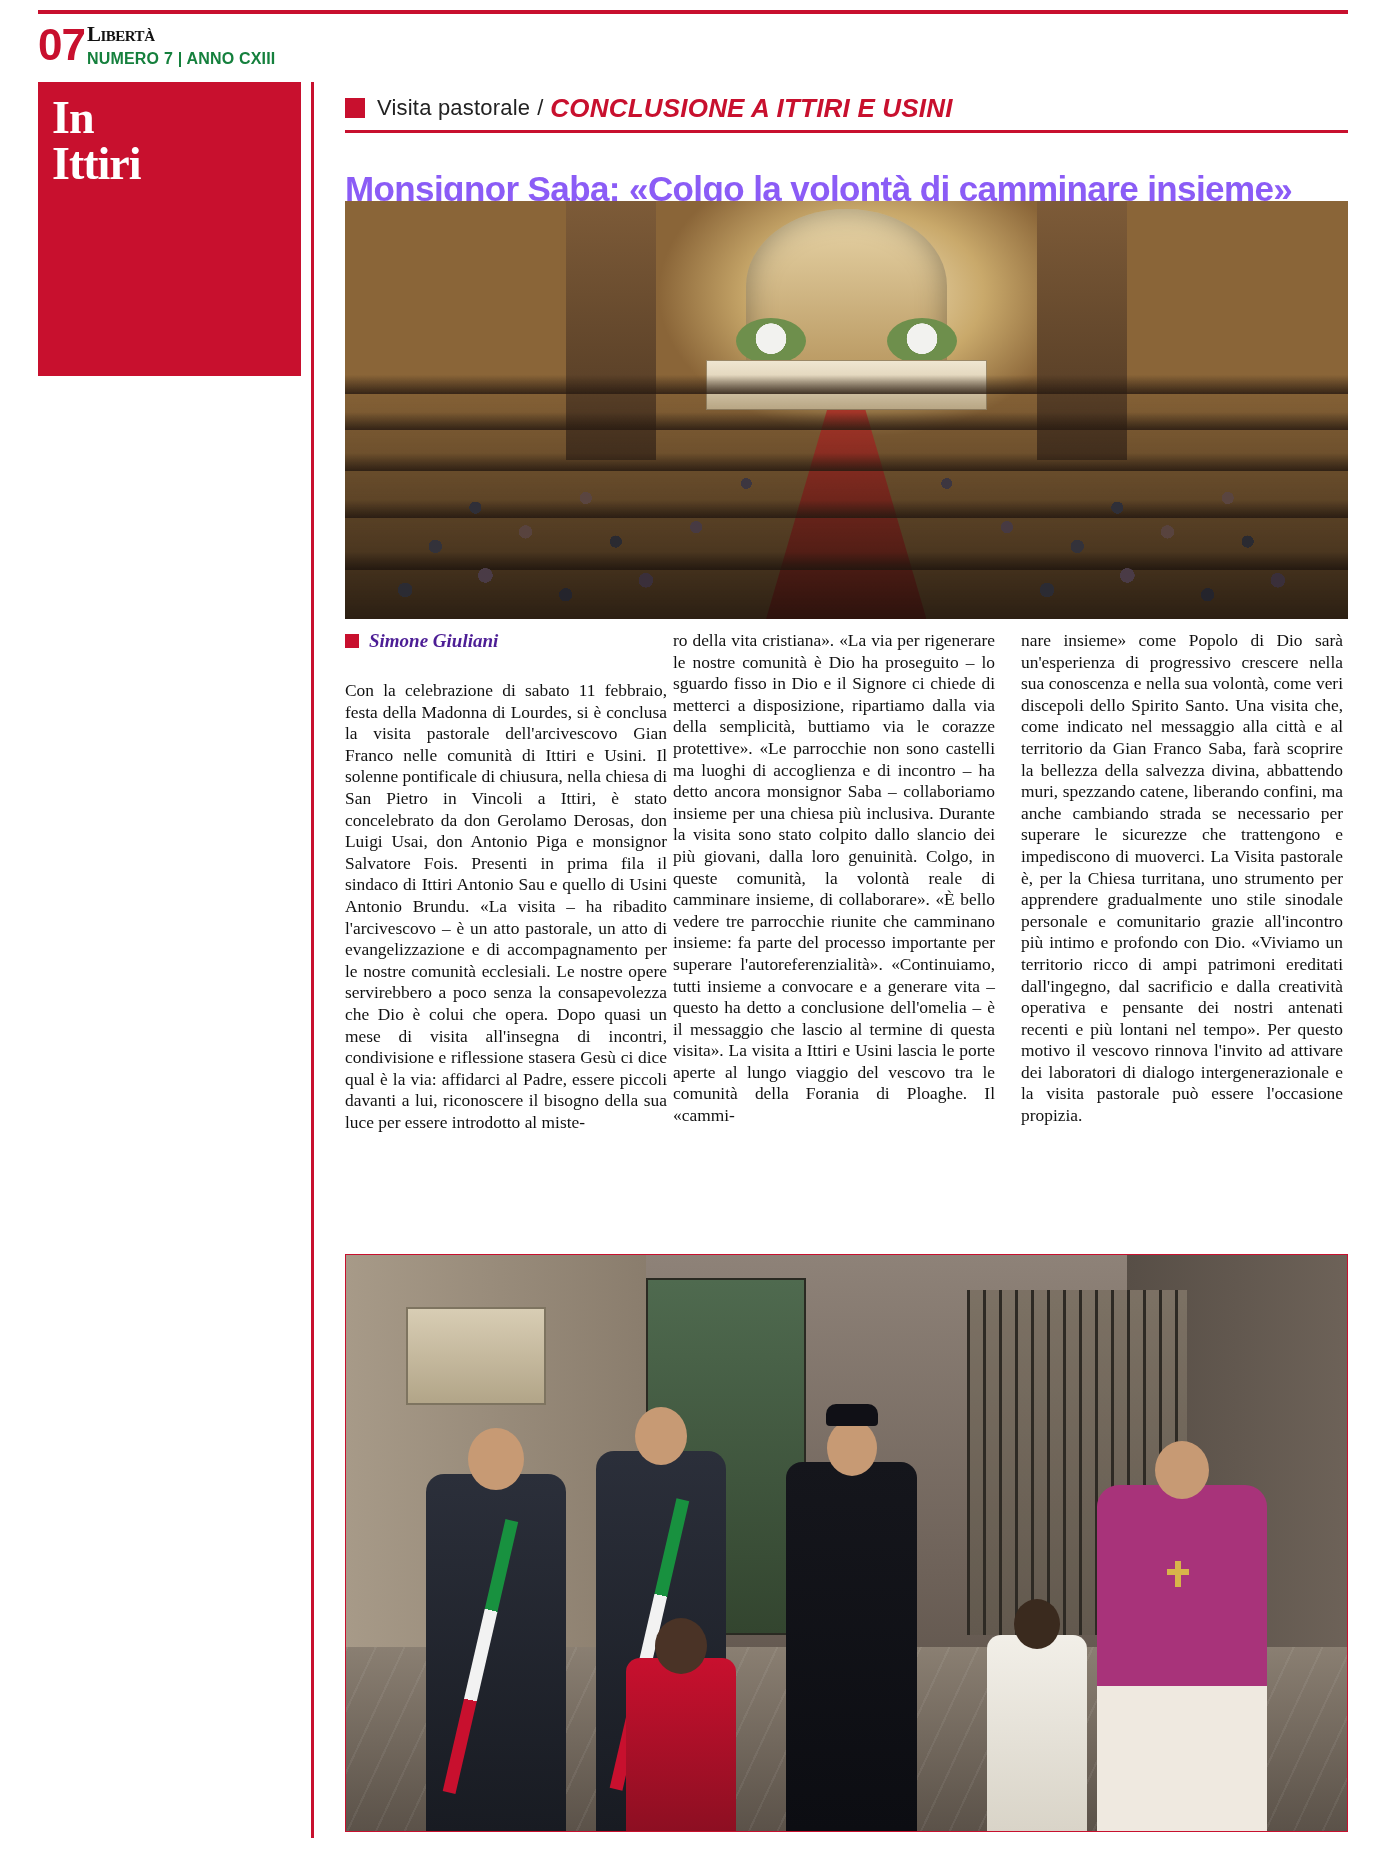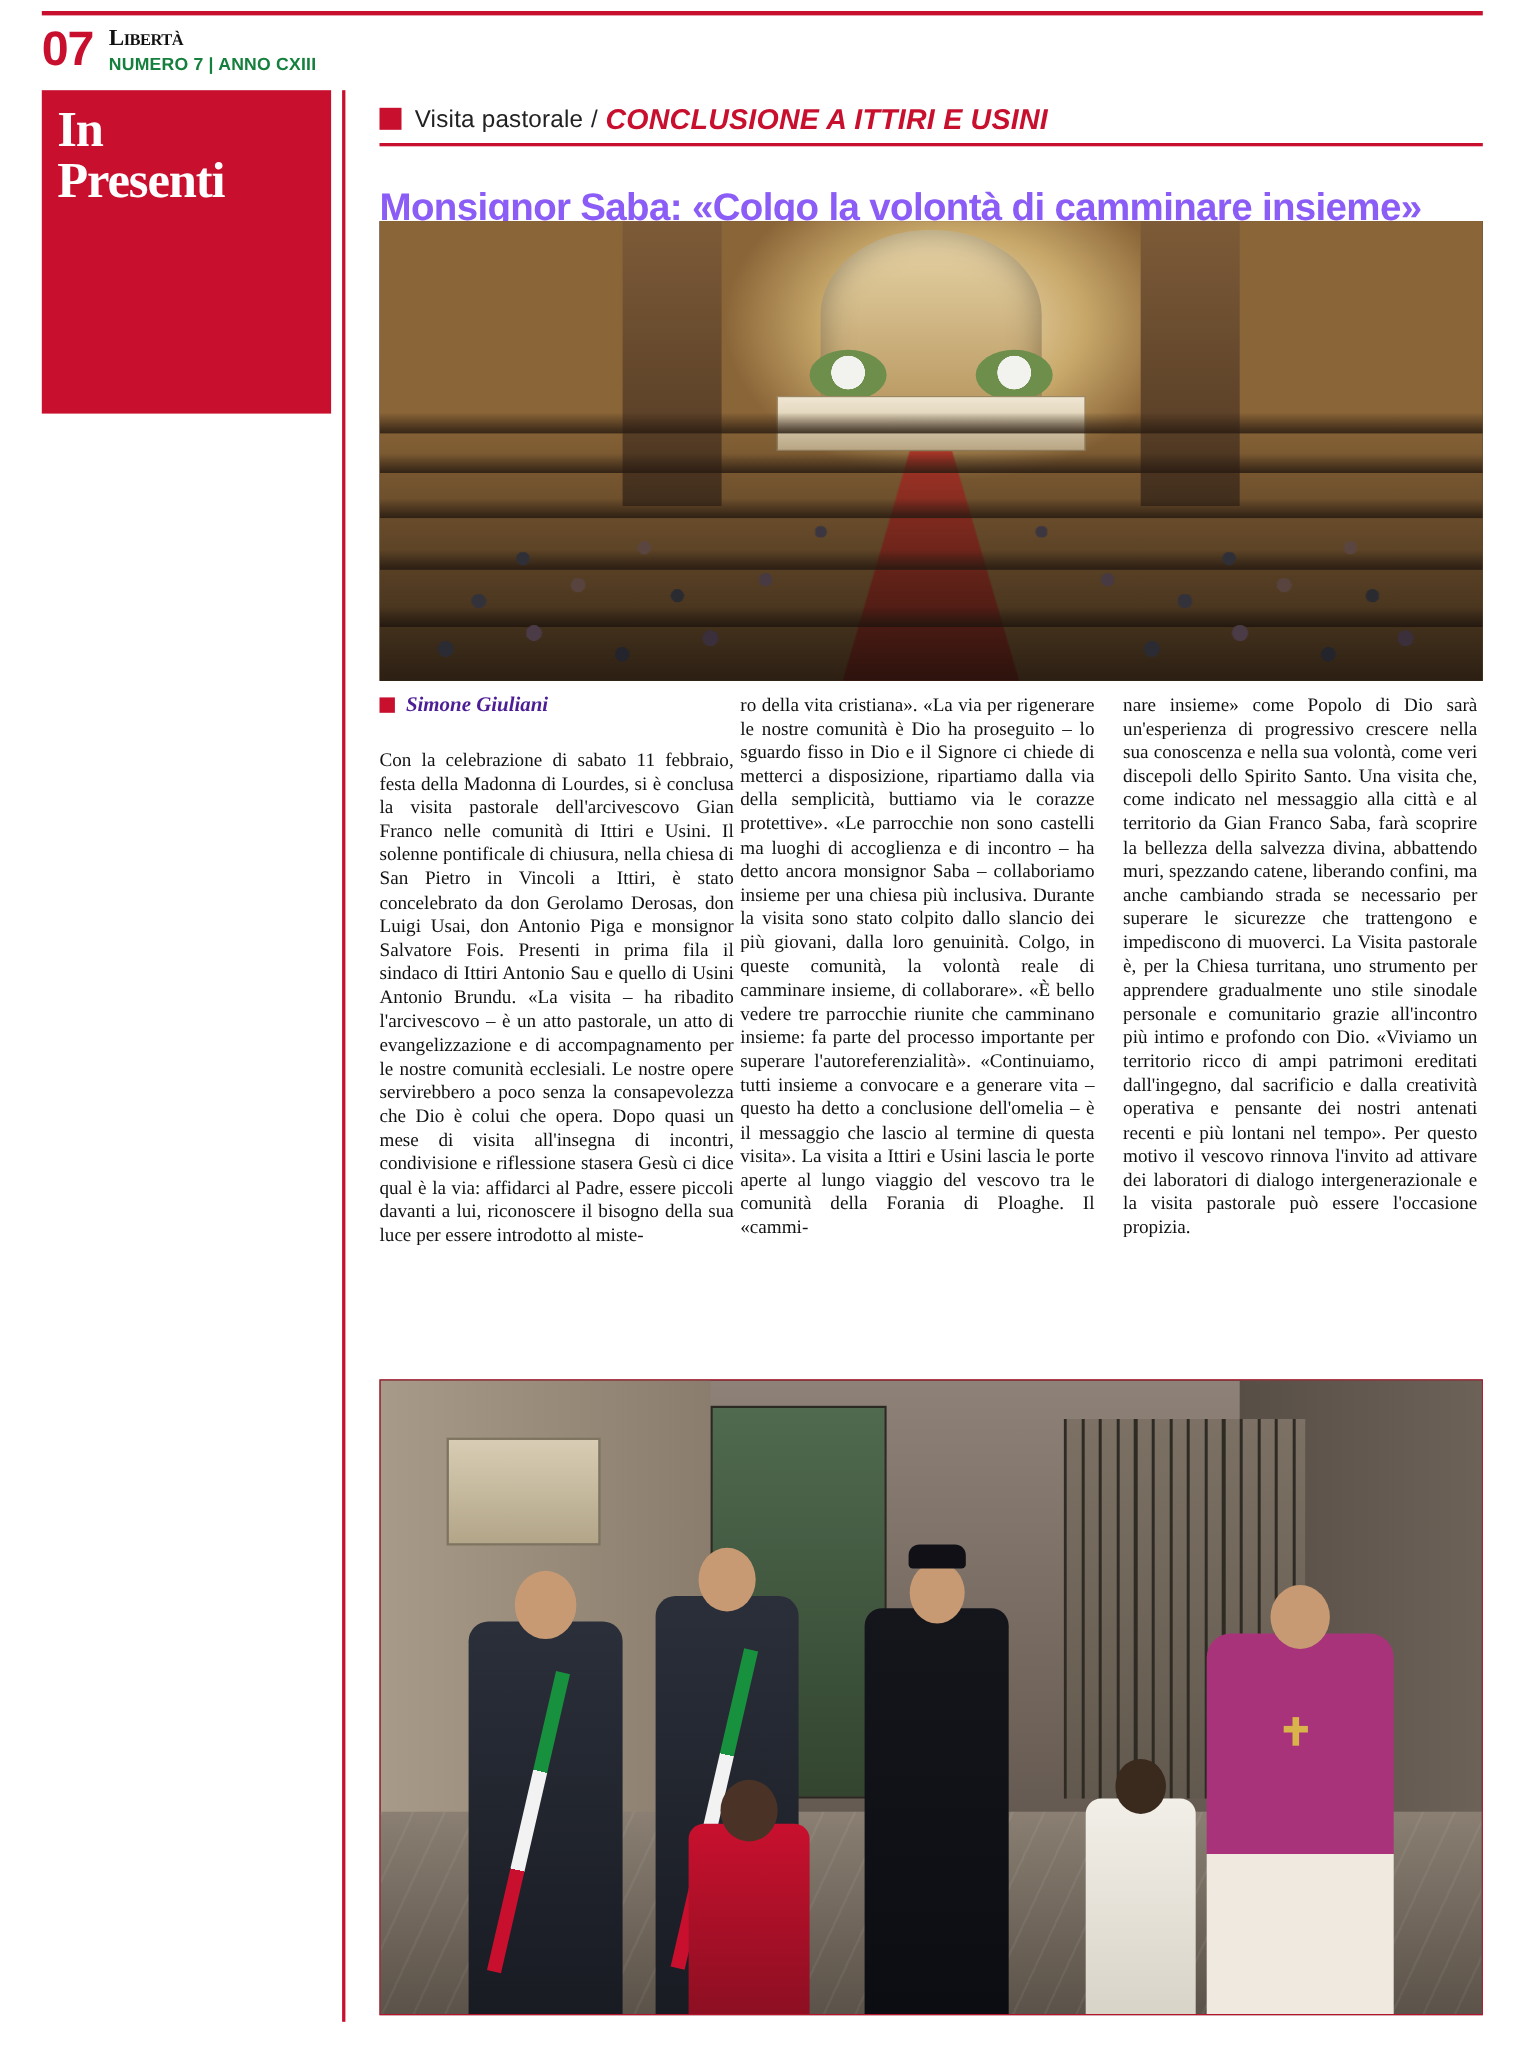--- a/index.html
+++ b/index.html
@@ -29,21 +29,21 @@
   }
   .page-num {
     font-family: "Liberation Sans", sans-serif;
     font-weight: bold;
     font-size: 44px;
     color: #c8102e;
     line-height: 46px;
     letter-spacing: -1px;
   }
   .masthead-block {
-    margin-left: 14px;
+    margin-left: 2px;
     padding-top: 2px;
   }
   .masthead-title {
     font-family: "Liberation Serif", serif;
     font-weight: bold;
     font-size: 21px;
     letter-spacing: -0.5px;
     color: #111;
     line-height: 21px;
   }
@@ -369,21 +369,21 @@
   <div class="masthead-block">
     <div class="masthead-title">
       <span>L<span class="small-caps">IBERTÀ</span></span>
     </div>
     <div class="masthead-sub">NUMERO 7 | ANNO CXIII</div>
   </div>
 </div>
 
 <div class="section-box">
   <div class="line1">In</div>
-  <div class="line2">Presenti</div>
+  <div class="line2">Ittiri</div>
 </div>
 
 <div class="vrule"></div>
 
 <div class="kicker">
   <span class="kicker-square"></span>
   <span class="kicker-label">Visita pastorale</span>
   <span class="kicker-slash">/</span>
   <span class="kicker-strong">CONCLUSIONE A ITTIRI E USINI</span>
 </div>

